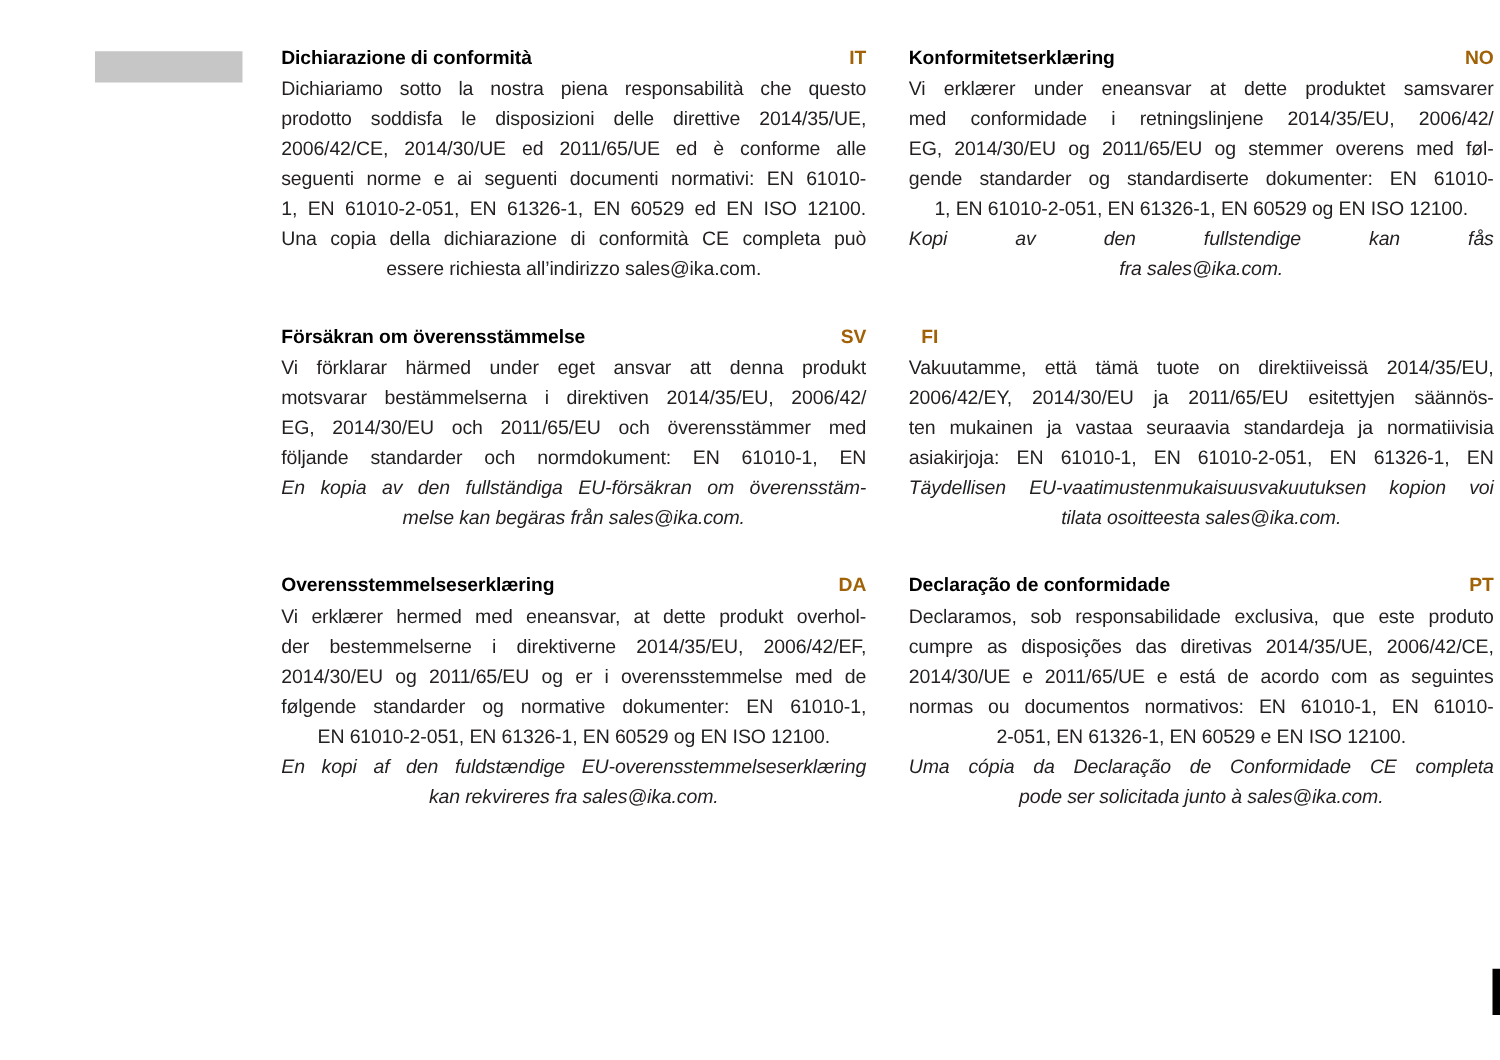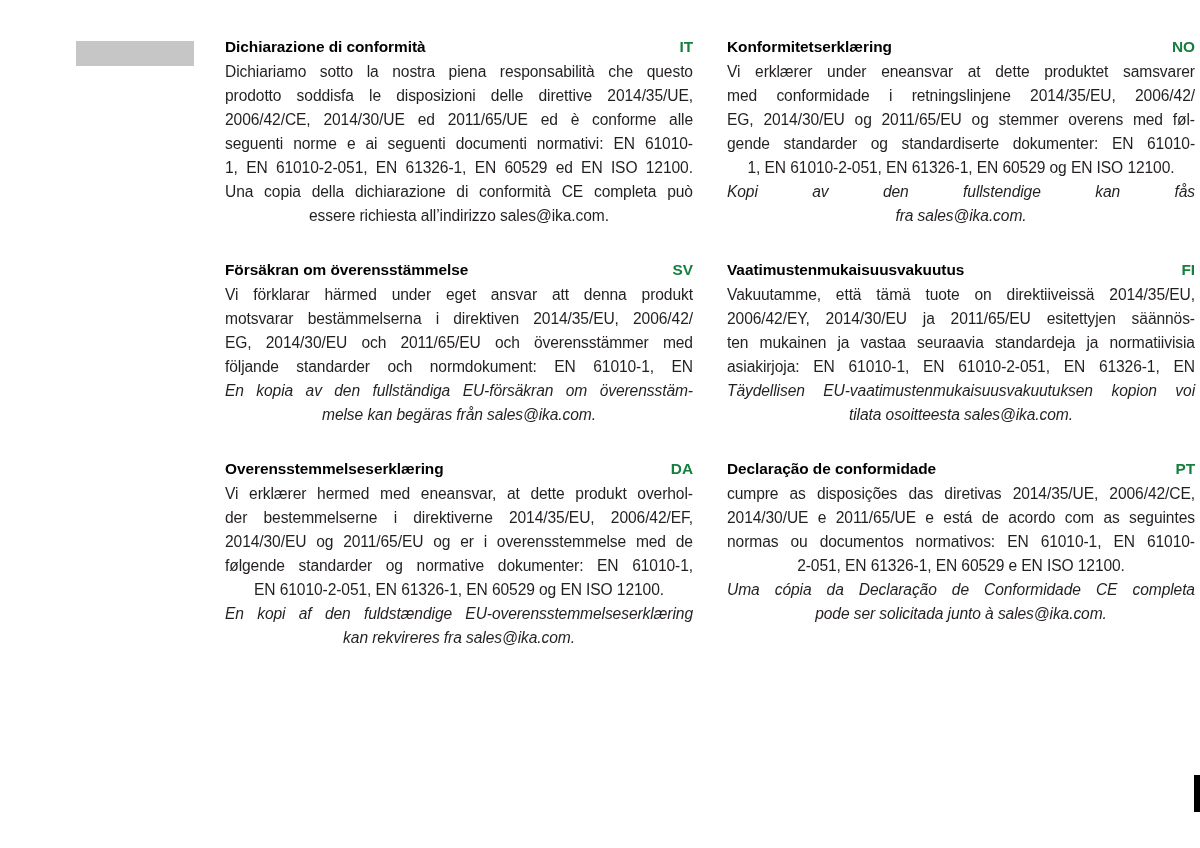--- a/index.html
+++ b/index.html
@@ -56,21 +56,21 @@
     color: #000000;
     margin-bottom: 2px;
     letter-spacing: -0.05px;
   }
   .section-title {
     white-space: nowrap;
   }
   .section-lang {
     font-weight: bold;
     font-size: 15.4px;
-    color: #15803d;
+    color: #a16207;
     padding-left: 10px;
   }
 
   .para {
     font-size: 15.6px;
     line-height: 24px;
     color: #231f20;
     letter-spacing: -0.1px;
     text-align: center;
   }
@@ -357,21 +357,20 @@
               <span>den</span>
               <span>fullstendige</span>
               <span>kan</span>
               <span>fås</span>
             </span>
             <span class="line">fra sales@ika.com.</span>
           </div>
         </div>
         <div class="section">
           <div class="section-head">
-            <span class="section-title">Vaatimustenmukaisuusvakuutus</span>
             <span class="section-lang">FI</span>
           </div>
           <div class="para">
             <span class="line justify">
               <span>Vakuutamme,</span>
               <span>että</span>
               <span>tämä</span>
               <span>tuote</span>
               <span>on</span>
               <span>direktiiveissä</span>
@@ -415,20 +414,29 @@
             </span>
             <span class="line">tilata osoitteesta sales@ika.com.</span>
           </div>
         </div>
         <div class="section">
           <div class="section-head">
             <span class="section-title">Declaração de conformidade</span>
             <span class="section-lang">PT</span>
           </div>
           <div class="para">
+            <span class="line justify">
+              <span>Declaramos,</span>
+              <span>sob</span>
+              <span>responsabilidade</span>
+              <span>exclusiva,</span>
+              <span>que</span>
+              <span>este</span>
+              <span>produto</span>
+            </span>
             <span class="line justify">
               <span>cumpre</span>
               <span>as</span>
               <span>disposições</span>
               <span>das</span>
               <span>diretivas</span>
               <span>2014/35/UE,</span>
               <span>2006/42/CE,</span>
             </span>
             <span class="line justify">

